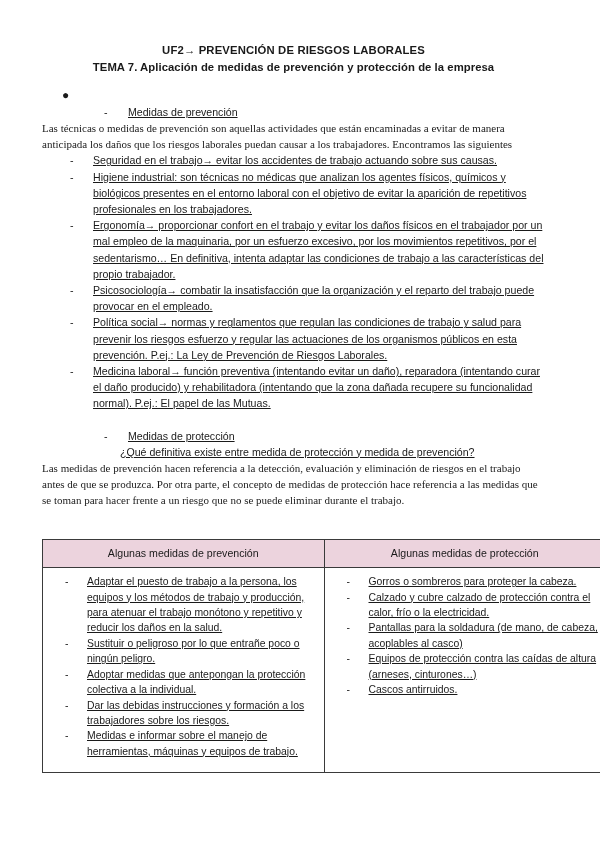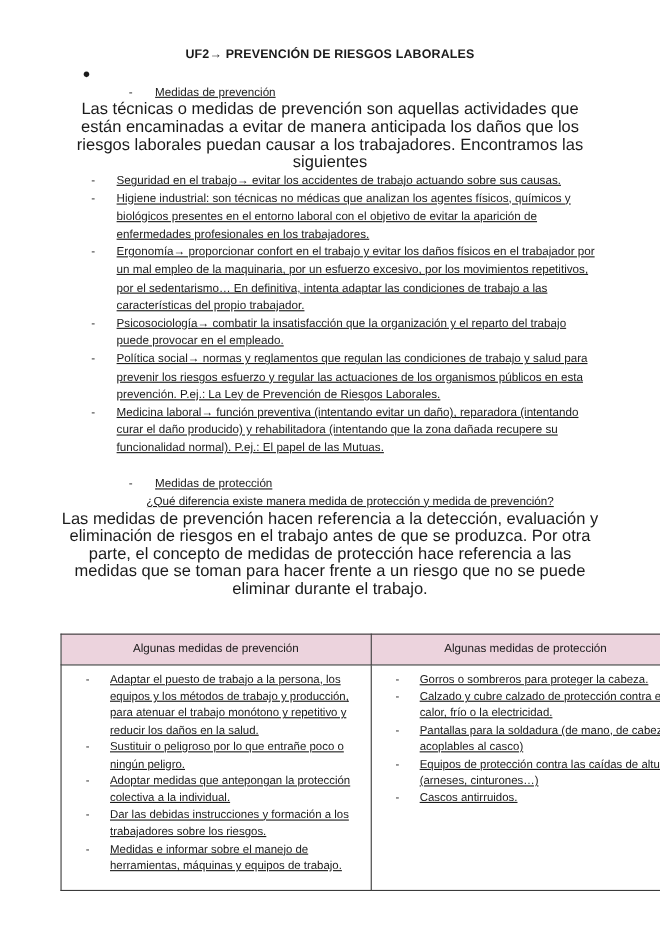--- a/index.html
+++ b/index.html
@@ -12,21 +12,21 @@
     height: 848px;
     font-family: "Liberation Sans", sans-serif;
     color: #1a1a1a;
     -webkit-font-smoothing: antialiased;
   }
   .page {
     position: relative;
     width: 600px;
     height: 848px;
     box-sizing: border-box;
-    padding: 42px 55px 0 55px;
+    padding: 42px 55px 0 42px;
     background: #ffffff;
   }
 
   
   .doc-title {
     text-align: center;
     font-weight: bold;
     font-size: 11.3px;
     line-height: 16.5px;
     letter-spacing: 0.15px;
@@ -78,23 +78,24 @@
     padding-left: 78px;
     font-size: 10.6px;
     line-height: 16px;
     margin: 0;
   }
   .center-question span { text-decoration: underline; }
 
   
   p.body {
     margin: 0;
-    font-size: 15px;
+    font-size: 11px;
     line-height: 16.2px;
-    text-align: center;
+    text-align: left;
+    font-family: Liberation Serif, serif;
   }
 
   
   ul.dash-list {
     list-style: none;
     margin: 0;
     padding: 0 0 0 28px;
   }
   ul.dash-list > li {
     display: flex;
@@ -143,40 +144,41 @@
     font-size: 10.4px;
   }
   .measures-table ul.dash-list > li .dash { width: 22px; }
 </style>
 </head>
 <body>
 
 <div class="page">
 
   <h1 class="doc-title">UF2→ PREVENCIÓN DE RIESGOS LABORALES</h1>
+  <h2 class="doc-subtitle">TEMA 7. Aplicación de medidas de prevención y protección de la empresa</h2>
 
   <div class="bullet-head">
     <span class="dot">●</span>
   </div>
 
   <div class="sub-head">
     <span class="dash">-</span>
     <span class="txt">Medidas de prevención</span>
   </div>
 
   <p class="body">Las técnicas o medidas de prevención son aquellas actividades que están encaminadas a evitar de manera anticipada los daños que los riesgos laborales puedan causar a los trabajadores. Encontramos las siguientes</p>
 
   <ul class="dash-list">
     <li>
       <span class="dash">-</span>
       <span class="item-text">Seguridad en el trabajo→ evitar los accidentes de trabajo actuando sobre sus causas.</span>
     </li>
     <li>
       <span class="dash">-</span>
-      <span class="item-text">Higiene industrial: son técnicas no médicas que analizan los agentes físicos, químicos y biológicos presentes en el entorno laboral con el objetivo de evitar la aparición de enfermedades profesionales en los trabajadores.</span>
+      <span class="item-text">Higiene industrial: son técnicas no médicas que analizan los agentes físicos, químicos y biológicos presentes en el entorno laboral con el objetivo de evitar la aparición de repetitivos profesionales en los trabajadores.</span>
     </li>
     <li>
       <span class="dash">-</span>
       <span class="item-text">Ergonomía→  proporcionar confort en el trabajo y evitar los daños físicos en el trabajador por un mal empleo de la maquinaria, por un esfuerzo excesivo, por los movimientos repetitivos, por el sedentarismo… En definitiva, intenta adaptar las condiciones de trabajo a las características del propio trabajador.</span>
     </li>
     <li>
       <span class="dash">-</span>
       <span class="item-text">Psicosociología→  combatir la insatisfacción que la organización y el reparto del trabajo puede provocar en el empleado.</span>
     </li>
     <li>
@@ -191,21 +193,21 @@
 
   <div class="spacer-md"></div>
 
   <div class="sub-head">
     <span class="dash">-</span>
     <span class="txt">Medidas de protección</span>
   </div>
 
 
   <p class="center-question">
-    <span>¿Qué diferencia existe manera medida de protección y medida de prevención?</span>
+    <span>¿Qué definitiva existe entre medida de protección y medida de prevención?</span>
   </p>
 
   <p class="body">Las medidas de prevención hacen referencia a la detección, evaluación y eliminación de riesgos en el trabajo antes de que se produzca. Por otra parte, el concepto de medidas de protección hace referencia a las medidas que se toman para hacer frente a un riesgo que no se puede eliminar durante el trabajo.</p>
 
   <table class="measures-table">
     <thead>
       <tr>
         <th>Algunas medidas de prevención</th>
         <th>Algunas medidas de protección</th>
       </tr>

